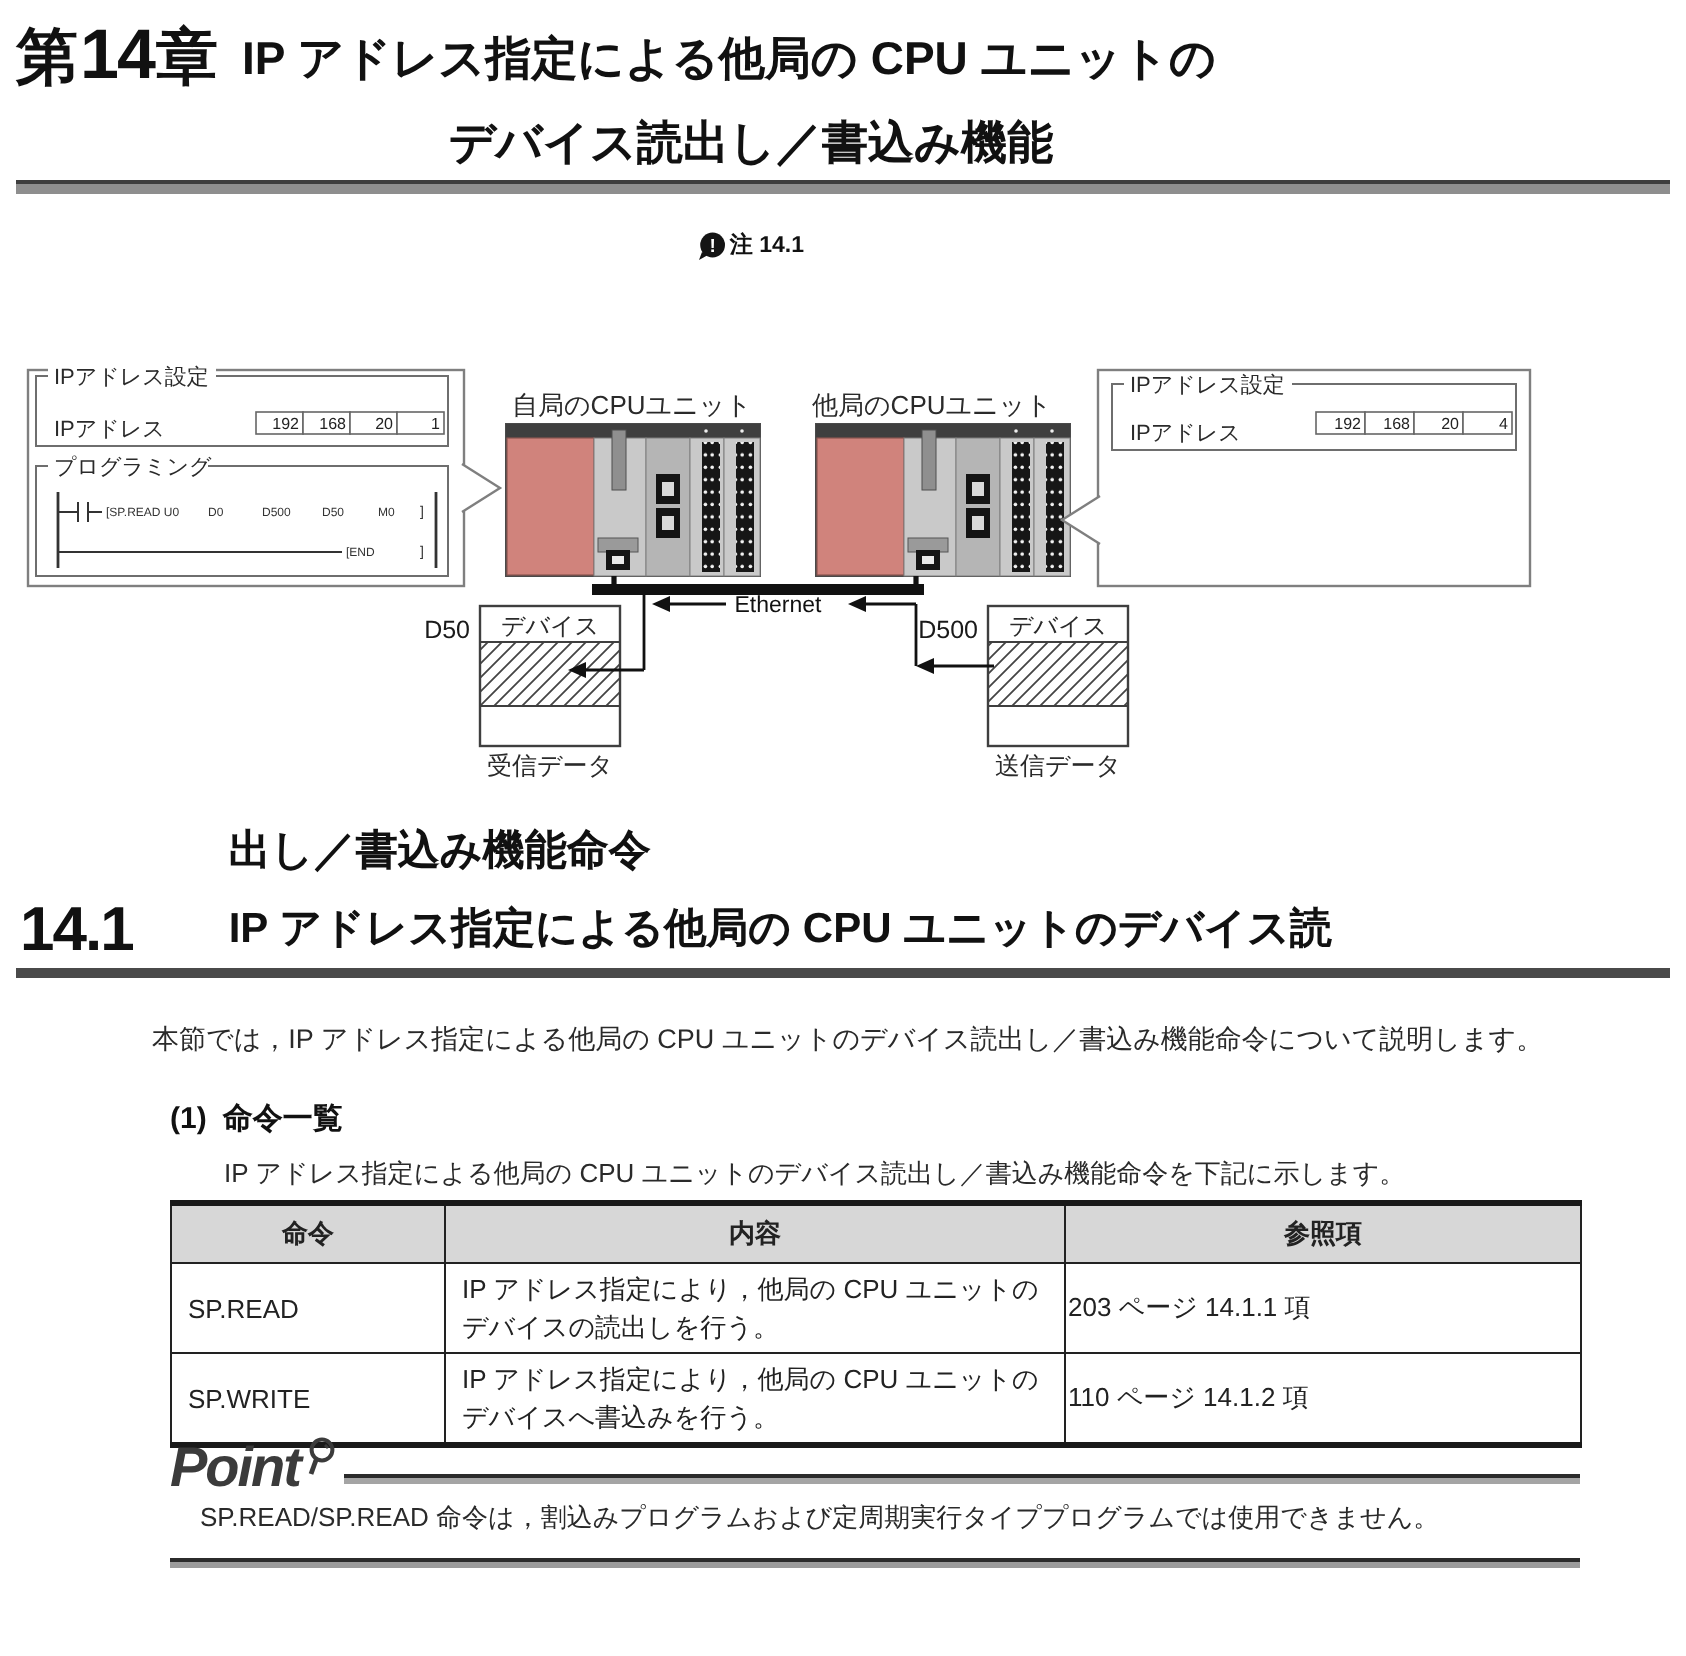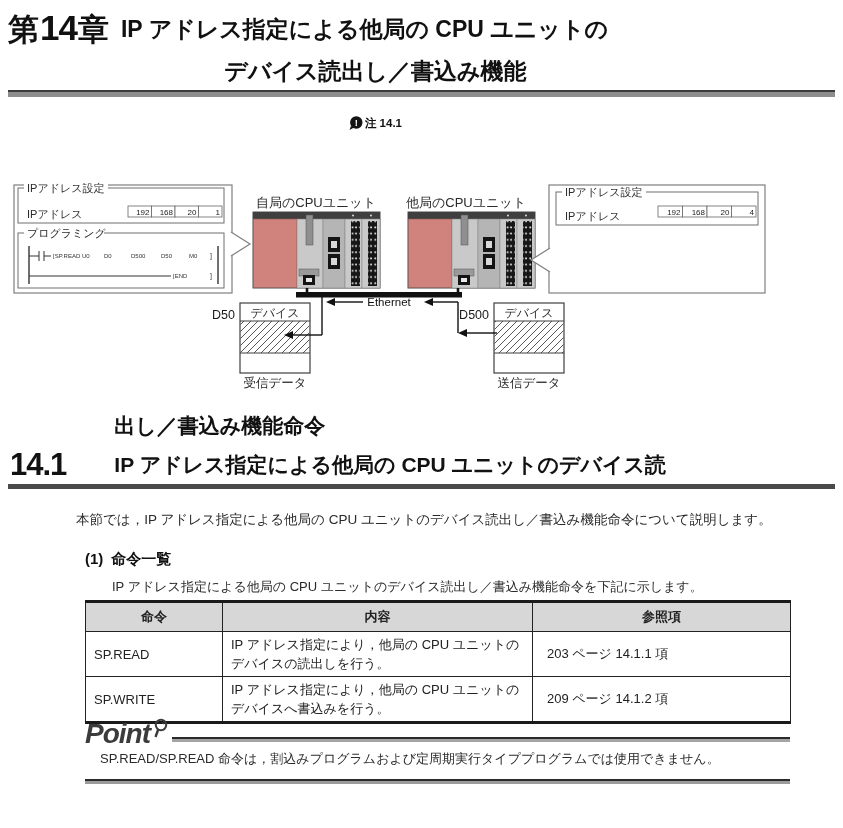--- a/index.html
+++ b/index.html
@@ -33,21 +33,21 @@
   .list-head{position:absolute;left:85px;top:550px;font-size:15px;font-weight:bold;color:#111;}
   .list-head .lh-no{margin-right:8px;font-weight:bold;}
   
   table.cmd{position:absolute;left:85px;top:600px;width:705px;border-collapse:collapse;table-layout:fixed;font-size:13px;color:#222;background:#fff;}
   table.cmd th,table.cmd td{border:1px solid #222;}
   table.cmd{border-top:3px solid #1a1a1a;border-bottom:3px solid #1a1a1a;}
   table.cmd th{background:#d7d7d7;font-weight:bold;height:26px;text-align:center;font-size:13px;margin-top:48px;}
   table.cmd td{height:40px;vertical-align:middle;}
   td.cell-instr{padding-left:8px;}
   td.cell-desc{padding:2px 8px;line-height:1.5;}
-  td.cell-ref{padding-left:14px;}
+  td.cell-ref{padding-left:1px;}
   
   .point-head{position:absolute;left:85px;top:722px;display:flex;align-items:flex-start;}
   .point-word{font-size:28px;font-weight:bold;font-style:italic;color:#3b3b3b;letter-spacing:-1px;line-height:24px;}
   .point-mag{margin-left:1px;margin-top:-4px;}
   .point-topline{position:absolute;left:172px;top:737px;width:618px;height:5px;background:#a4a4a4;border-top:2px solid #2b2b2b;box-sizing:border-box;}
   .point-text{left:100px;top:750px;font-size:13px;}
   .point-bottomline{position:absolute;left:85px;top:779px;width:705px;height:5px;background:#9b9b9b;border-top:2px solid #2b2b2b;box-sizing:border-box;}
 </style>
 </head>
 <body>
@@ -262,21 +262,21 @@
     </thead>
     <tbody>
       <tr>
         <td class="cell-instr">SP.READ</td>
         <td class="cell-desc">IP アドレス指定により，他局の CPU ユニットのデバイスの読出しを行う。</td>
         <td class="cell-ref">203 ページ 14.1.1 項</td>
       </tr>
       <tr>
         <td class="cell-instr">SP.WRITE</td>
         <td class="cell-desc">IP アドレス指定により，他局の CPU ユニットのデバイスへ書込みを行う。</td>
-        <td class="cell-ref">209 ページ 14.1.2 項</td>
+        <td class="cell-ref">110 ページ 14.1.2 項</td>
       </tr>
     </tbody>
   </table>
 
   <div class="point-head">
     <span class="point-word">Point</span>
     <svg class="point-mag" width="20" height="22" viewBox="0 0 20 22">
       <circle cx="10" cy="7" r="5.2" fill="none" stroke="#3b3b3b" stroke-width="2"></circle>
       <line x1="7.2" y1="11.5" x2="4.5" y2="19" stroke="#3b3b3b" stroke-width="2.4"></line>
       <line x1="11.5" y1="4.5" x2="13" y2="6" stroke="#3b3b3b" stroke-width="1.4"></line>

